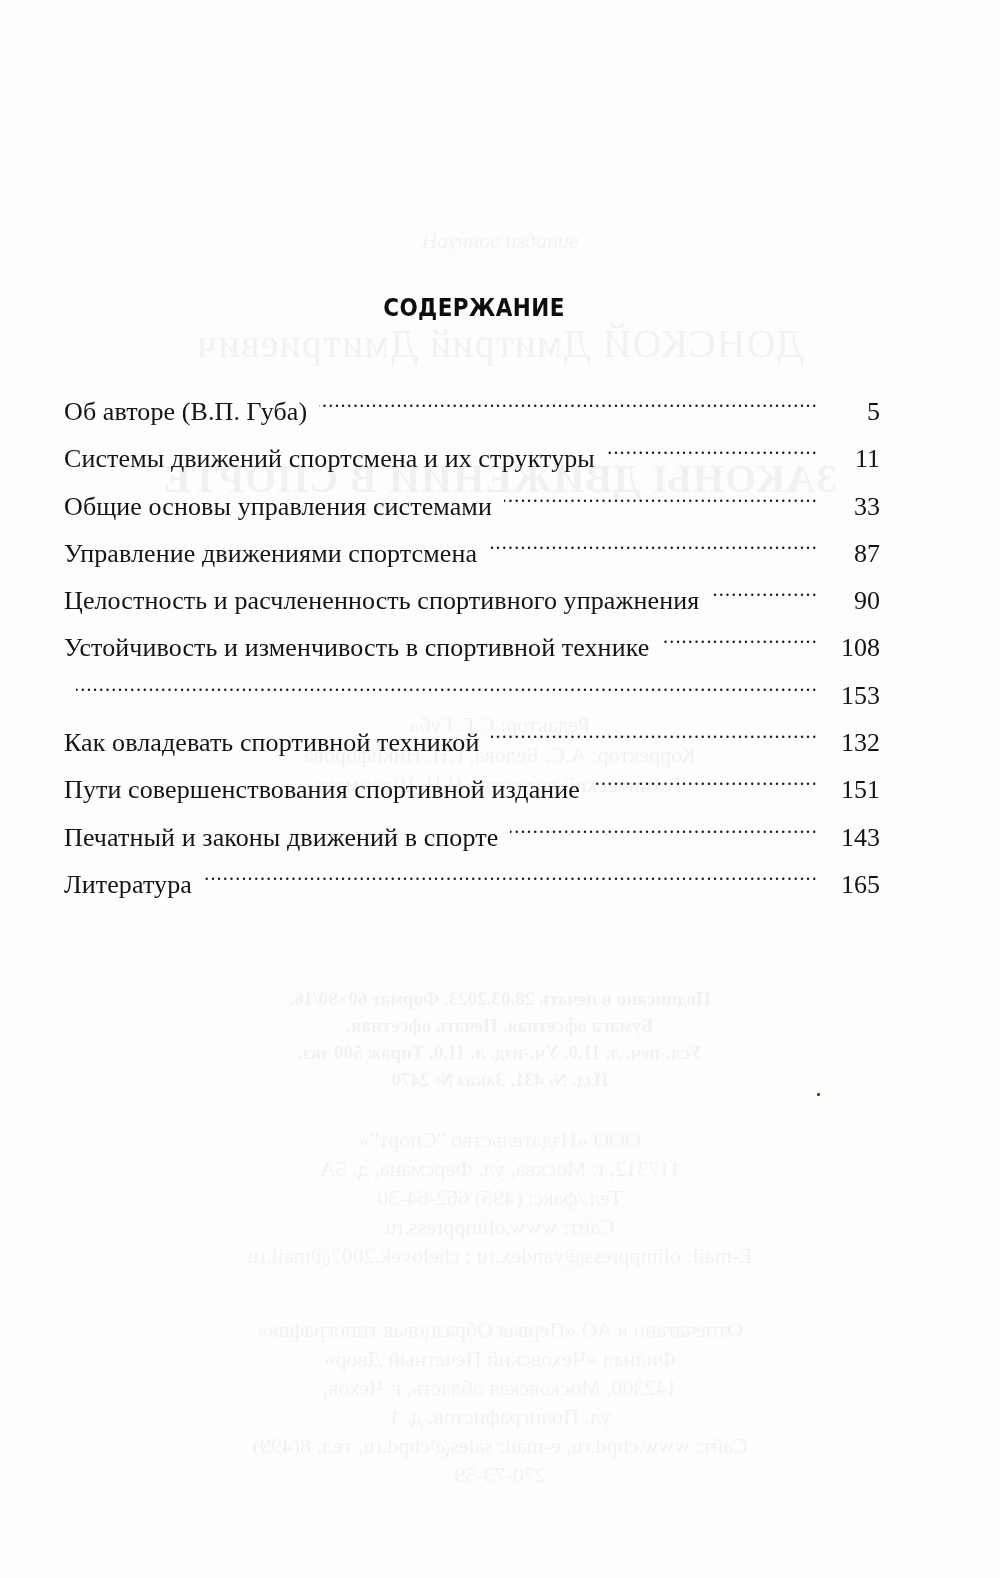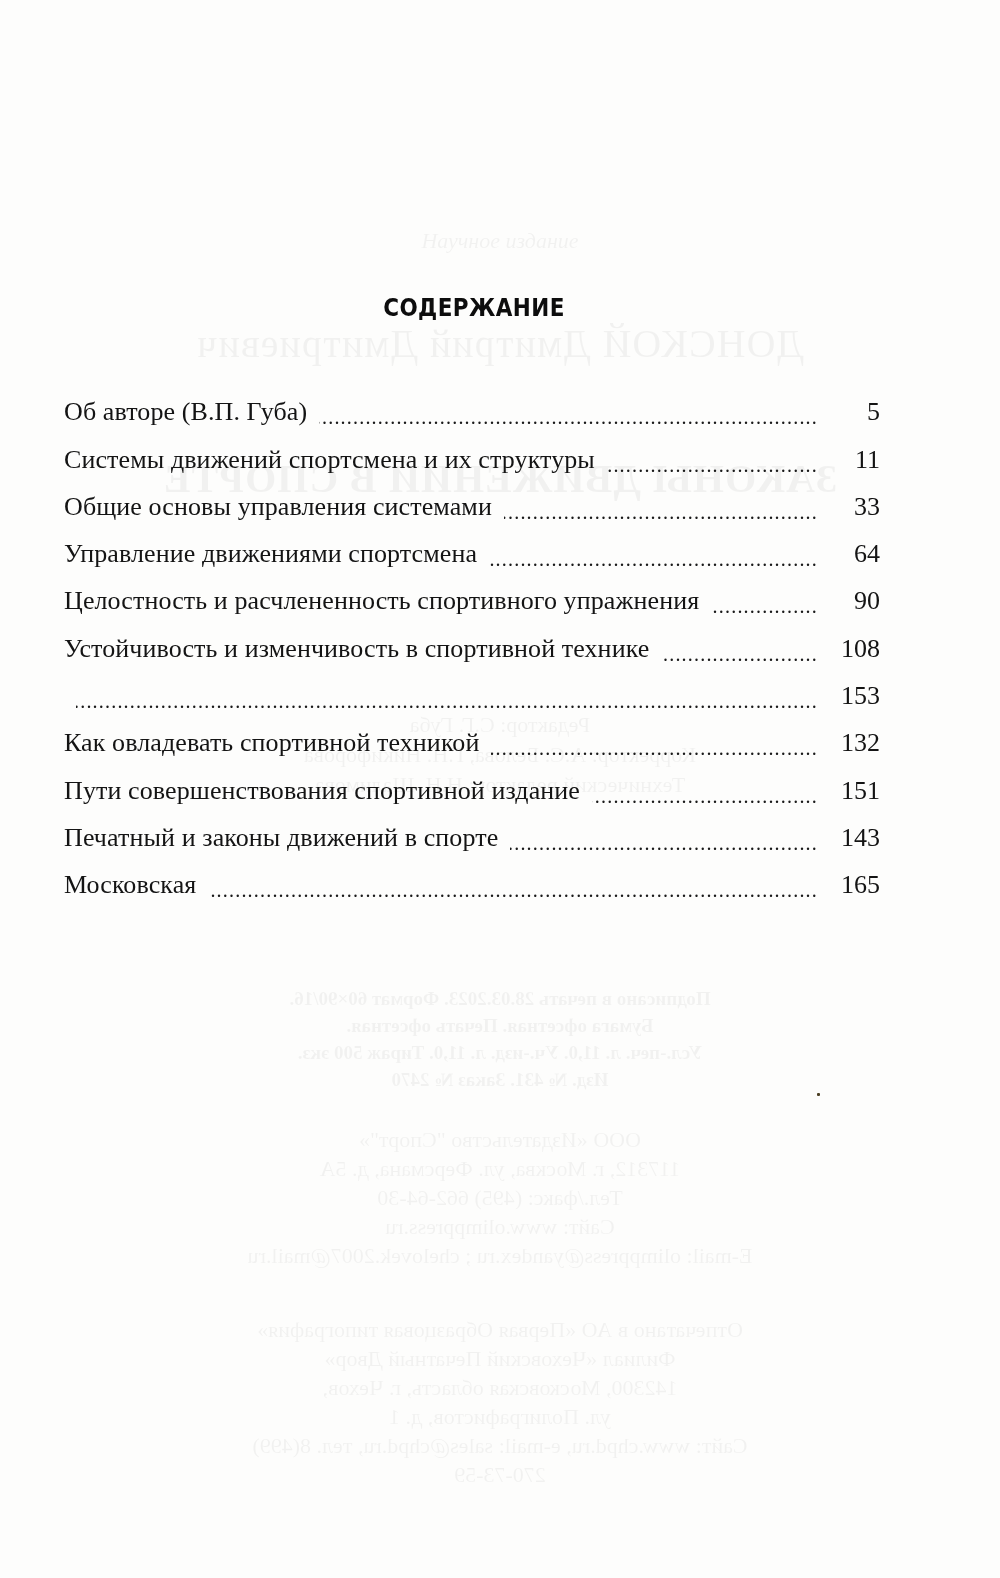--- a/index.html
+++ b/index.html
@@ -80,21 +80,21 @@
       position: absolute;
       top: 388px;
       left: 64px;
       width: 816px;
       margin: 0;
       padding: 0;
       list-style: none;
     }
     .toc-row {
       display: flex;
-      align-items: flex-end;
+      align-items: flex-start;
       height: 47.3px;
       font-size: 26px;
       line-height: 47px;
       cursor: pointer;
     }
     .toc-title {
       white-space: nowrap;
       flex: 0 0 auto;
       letter-spacing: 0.1px;
     }
@@ -182,21 +182,21 @@
       <span class="toc-page">11</span>
     </li>
     <li class="toc-row">
       <span class="toc-title">Общие основы управления системами</span>
       <span class="toc-leader"></span>
       <span class="toc-page">33</span>
     </li>
     <li class="toc-row">
       <span class="toc-title">Управление движениями спортсмена</span>
       <span class="toc-leader"></span>
-      <span class="toc-page">64</span>
+      <span class="toc-page">87</span>
     </li>
     <li class="toc-row">
       <span class="toc-title">Целостность и расчлененность спортивного упражнения</span>
       <span class="toc-leader"></span>
       <span class="toc-page">90</span>
     </li>
     <li class="toc-row">
       <span class="toc-title">Устойчивость и изменчивость в спортивной технике</span>
       <span class="toc-leader"></span>
       <span class="toc-page">108</span>
@@ -214,20 +214,20 @@
       <span class="toc-title">Пути совершенствования спортивной издание</span>
       <span class="toc-leader"></span>
       <span class="toc-page">151</span>
     </li>
     <li class="toc-row">
       <span class="toc-title">Печатный и законы движений в спорте</span>
       <span class="toc-leader"></span>
       <span class="toc-page">143</span>
     </li>
     <li class="toc-row">
-      <span class="toc-title">Московская</span>
+      <span class="toc-title">Литература</span>
       <span class="toc-leader"></span>
       <span class="toc-page">165</span>
     </li>
   </ul>
 
   <div class="speck"></div>
 </div>
 
 </body></html>

